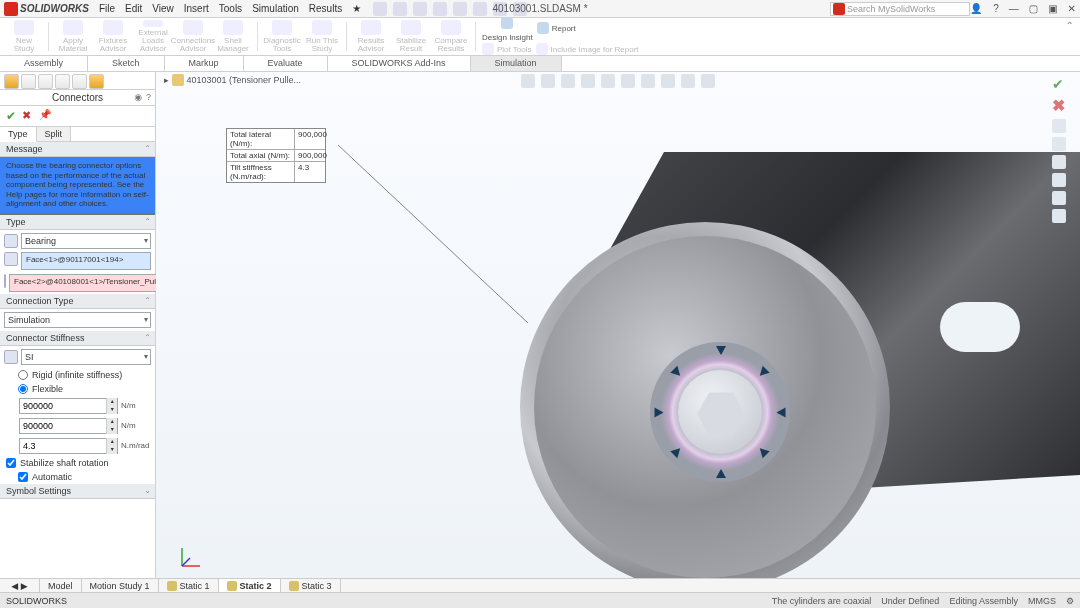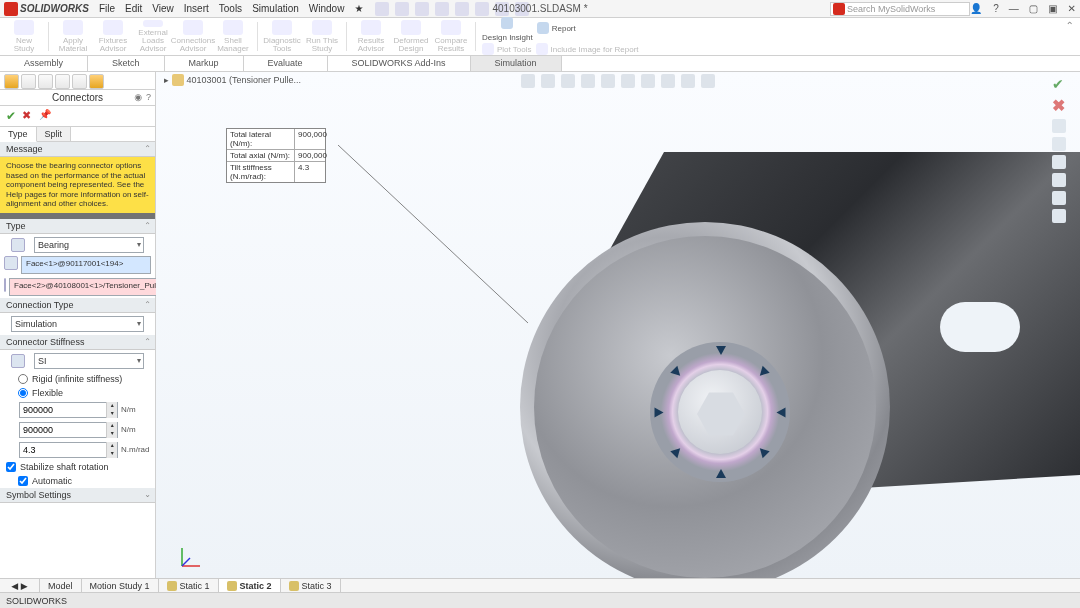--- a/index.html
+++ b/index.html
@@ -35,22 +35,22 @@
 .fp-title .tr{position:absolute;right:4px;top:2px;display:flex;gap:4px;font-size:9px;color:#777}
 .ok-cancel{display:flex;gap:6px;padding:3px 6px;border-bottom:1px solid #d0d0d0}
 .ok{color:#4a9e3f;font-size:12px;cursor:pointer}
 .cancel{color:#c33;font-size:11px;cursor:pointer}
 .pin{color:#888;font-size:10px;margin-left:2px}
 .subtabs{display:flex;border-bottom:1px solid #d0d0d0}
 .subtab{padding:2px 8px;font-size:9px;border-right:1px solid #d0d0d0;background:#f0f0f0;cursor:pointer}
 .subtab.active{background:#fff;border-bottom:1px solid #fff;margin-bottom:-1px}
 .section-hdr{background:#e8ecef;padding:2px 6px;font-size:9px;position:relative;border-bottom:1px solid #ccc}
 .section-hdr .chev{position:absolute;right:4px;font-size:8px;color:#888}
-.msg-body{background:#fde047;padding:4px 6px;font-size:8px;line-height:1.2;border-bottom:6px solid #737373}
-.select-row{display:flex;align-items:center;padding:3px 11px;gap:9px}
+.msg-body{background:#3b82f6;padding:4px 6px;font-size:8px;line-height:1.2;border-bottom:2px solid #737373}
+.select-row{display:flex;align-items:center;padding:3px 4px;gap:3px}
 .select-icon{width:14px;height:14px;background:#dce5f0;border:1px solid #aac;border-radius:2px}
 .dd{flex:1;height:16px;border:1px solid #a0a8b0;background:#fff;font-size:9px;padding:0 3px;display:flex;align-items:center;position:relative}
 .dd::after{content:"▾";position:absolute;right:2px;font-size:8px;color:#666}
 .face-box{margin:2px 4px;border:1px solid #a0a8b0;background:#d3e7ff;font-size:8px;padding:2px 4px;min-height:18px}
 .face-box.pink{background:#ffd9dc}
 .radio-row,.check-row{display:flex;align-items:flex-start;gap:4px;padding:2px 6px 2px 18px;font-size:9px}
 .radio-row input,.check-row input{width:10px;height:10px}
 .num-row{display:flex;align-items:center;padding:2px 4px;gap:3px}
 .num-row .nicon{width:12px;height:12px}
 .num-row .spinner{flex:1;height:16px;border:1px solid #a0a8b0;display:flex;align-items:center}
@@ -100,21 +100,21 @@
     <div class="sw-logo-icon"></div>
     <span class="sw-logo-text">SOLIDWORKS</span>
   </div>
   <div class="menu-items">
     <span class="menu-item">File</span>
     <span class="menu-item">Edit</span>
     <span class="menu-item">View</span>
     <span class="menu-item">Insert</span>
     <span class="menu-item">Tools</span>
     <span class="menu-item">Simulation</span>
-    <span class="menu-item">Window</span>
+    <span class="menu-item">Results</span>
     <span>★</span>
   </div>
   <div class="qat">
     <div class="qat-icon"></div>
     <div class="qat-icon"></div>
     <div class="qat-icon"></div>
     <div class="qat-icon"></div>
     <div class="qat-icon"></div>
     <div class="qat-icon"></div>
     <div class="qat-icon"></div>
@@ -170,21 +170,21 @@
       <div class="ricon"></div>
       <span>Run This Study</span>
     </div>
   <div class="rb-sep"></div>
   <div class="rb-btn">
       <div class="ricon"></div>
       <span>Results Advisor</span>
     </div>
   <div class="rb-btn">
       <div class="ricon"></div>
-      <span>Deformed Design</span>
+      <span>Stabilize Result</span>
     </div>
   <div class="rb-btn">
       <div class="ricon"></div>
       <span>Compare Results</span>
     </div>
   <div class="rb-sep"></div>
   <div style="display:flex;flex-direction:column;gap:1px;justify-content:center">
     <div style="display:flex;gap:4px">
       <div class="rb-btn on" style="flex-direction:column;width:auto;gap:3px">
           <div class="ricon" style="width:12px;height:12px"></div>
@@ -425,13 +425,20 @@
       <span>Static 2</span>
     </div>
   <div class="btab">
       <div class="bticon"></div>
       <span>Static 3</span>
     </div>
 </div>
 
 <div class="status-bar">
   <span>SOLIDWORKS</span>
+  <div class="status-right">
+    <span>The cylinders are coaxial</span>
+    <span>Under Defined</span>
+    <span>Editing Assembly</span>
+    <span>MMGS</span>
+    <span>⚙</span>
+  </div>
 </div>
 
 </body></html>

